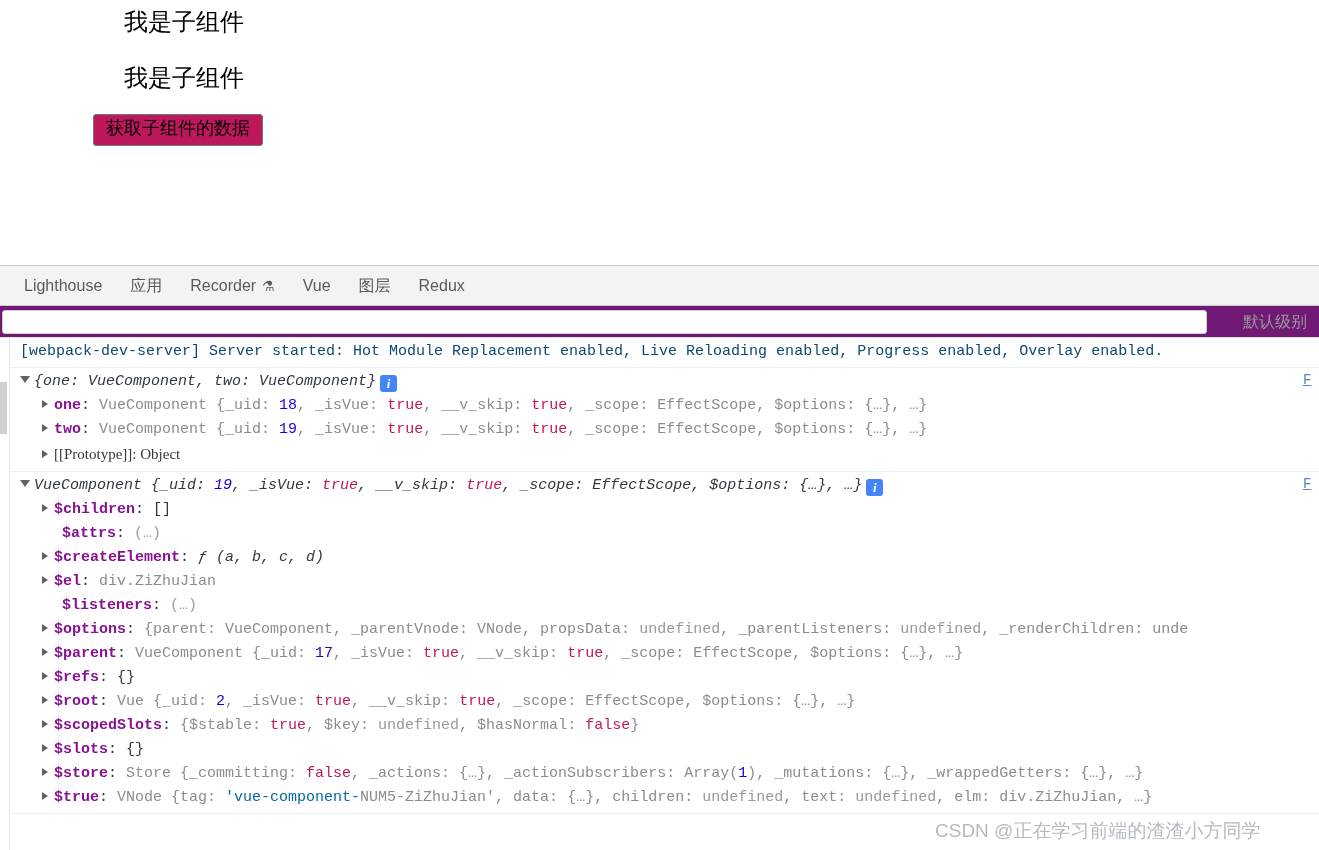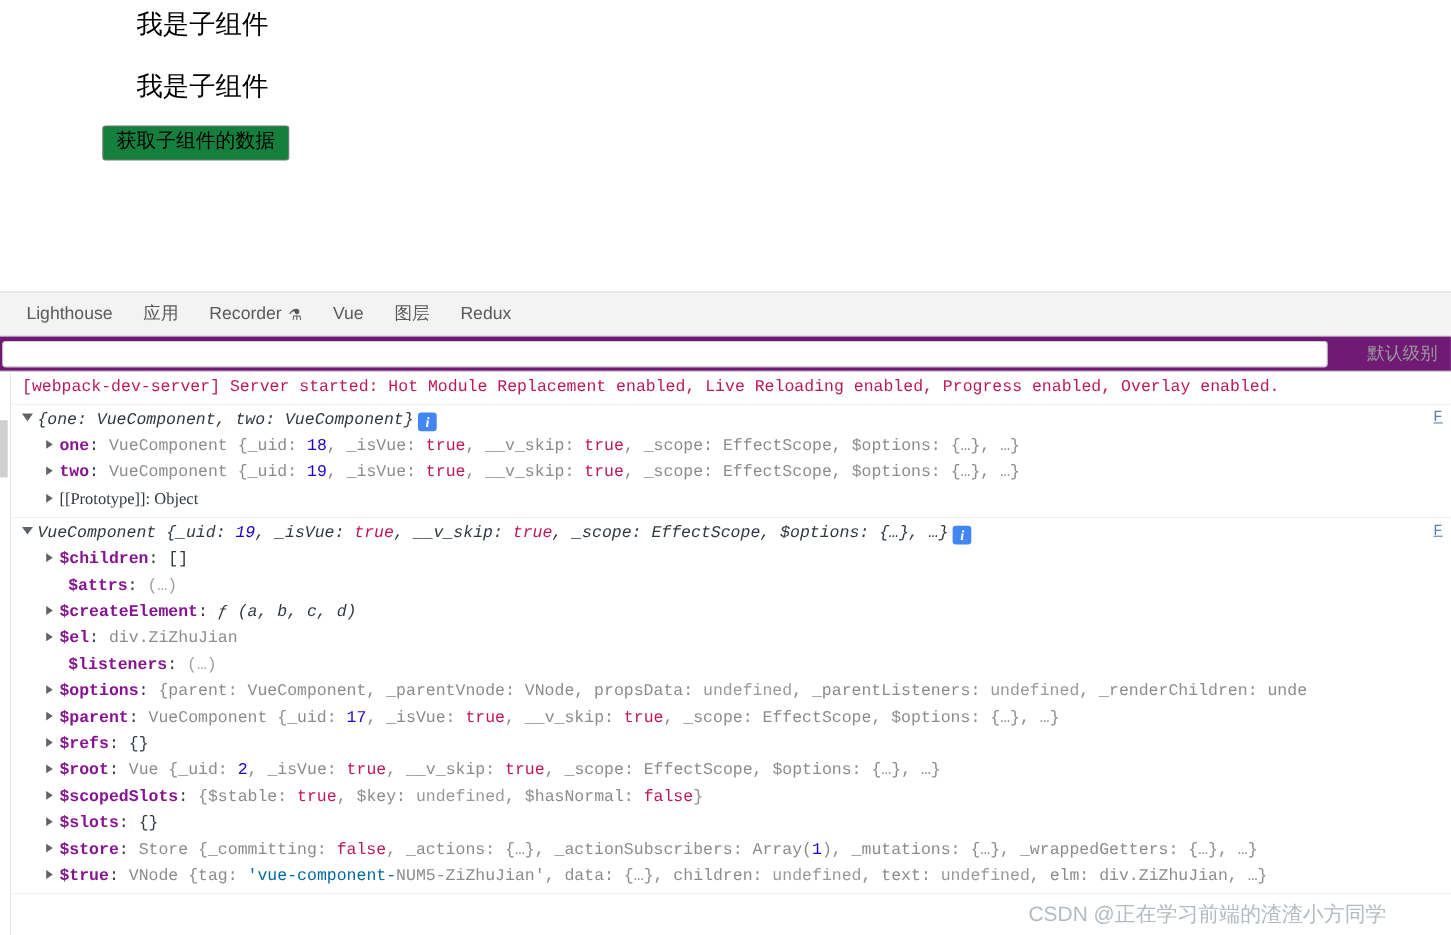--- a/index.html
+++ b/index.html
@@ -28,21 +28,21 @@
   }
   #heading-1 { top: 6px; }
   #heading-2 { top: 62px; }
   .page-button {
     position: absolute;
     left: 93px;
     top: 114px;
     font-family: "Liberation Sans", sans-serif;
     font-size: 18px;
     color: #000;
-    background: #15803d;
+    background: #be185d;
     border: 1px solid #767676;
     border-radius: 3px;
     padding: 3px 12px 5px 12px;
     cursor: pointer;
     line-height: 1.2;
   }
 
   
   .devtools {
     position: absolute; left: 0; top: 265px; width: 1319px; height: 585px;
@@ -212,21 +212,21 @@
     text-align: center;
     line-height: 17px;
     vertical-align: -3px;
     margin-left: 4px;
   }
 
   .plain-msg {
     white-space: pre;
     line-height: 24px;
     padding-left: 20px;
-    color: #be185d;
+    color: #0c4a6e;
   }
 
   .watermark {
     position: absolute;
     left: 935px;
     top: 818px;
     font-family: "Liberation Sans", sans-serif;
     font-size: 19px;
     color: #9aa4ad;
     opacity: 0.75;

